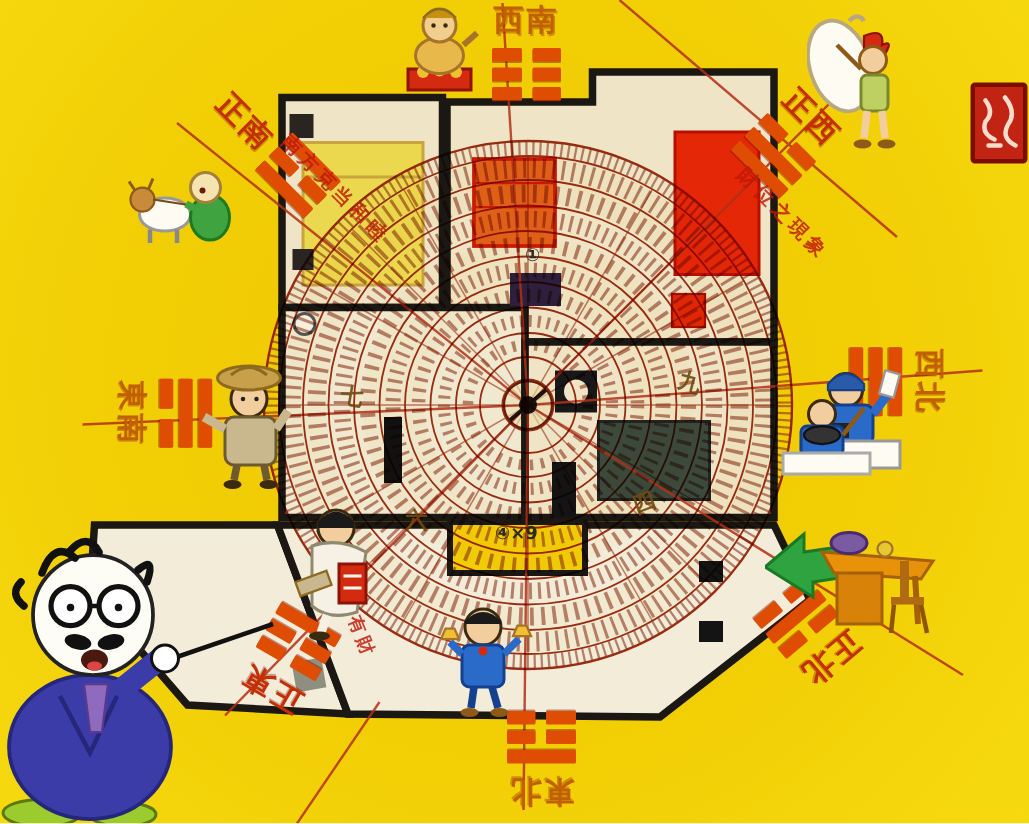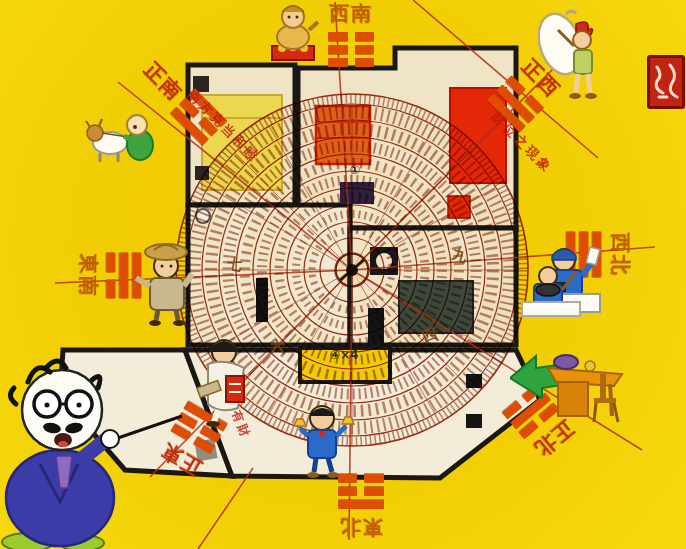--- a/index.html
+++ b/index.html
@@ -248,21 +248,21 @@
           <span class="tri-seg"></span>
         </div>
       </span>
   </div>
 
   <div class="numeral" style="left:227px;top:255px;transform:rotate(10deg);">七</div>
   <div class="numeral" style="left:452px;top:246px;transform:rotate(15deg);">九</div>
   <div class="numeral" style="left:422px;top:326px;transform:rotate(-20deg);">四</div>
   <div class="numeral" style="left:270px;top:338px;">六</div>
   <div class="note" style="left:350px;top:163px;">①</div>
-  <div class="note" style="left:330px;top:348px;">④×4</div>
+  <div class="note" style="left:330px;top:348px;">④×9</div>
 
   <div class="anno" style="left:196px;top:86px;transform:rotate(45deg);">南方克当和睦</div>
   <div class="anno" style="left:500px;top:108px;transform:rotate(45deg);">財位之現象</div>
   <div class="anno" style="left:232px;top:380px;transform:rotate(68deg);font-size:12px;">有丁有財</div>
 
   <svg class="abs" style="left:0;top:352px" width="190" height="197" viewBox="0 0 190 197">
     <line x1="112" y1="88" x2="182" y2="64" stroke="#111" stroke-width="3"></line>
     <ellipse cx="28" cy="190" rx="26" ry="9" fill="#9CCB2E" stroke="#5A7A10" stroke-width="2"></ellipse>
     <ellipse cx="82" cy="191" rx="22" ry="8" fill="#9CCB2E" stroke="#5A7A10" stroke-width="2"></ellipse>
     <ellipse cx="60" cy="146" rx="54" ry="48" fill="#3C3CA8" stroke="#26267A" stroke-width="2.5"></ellipse>

